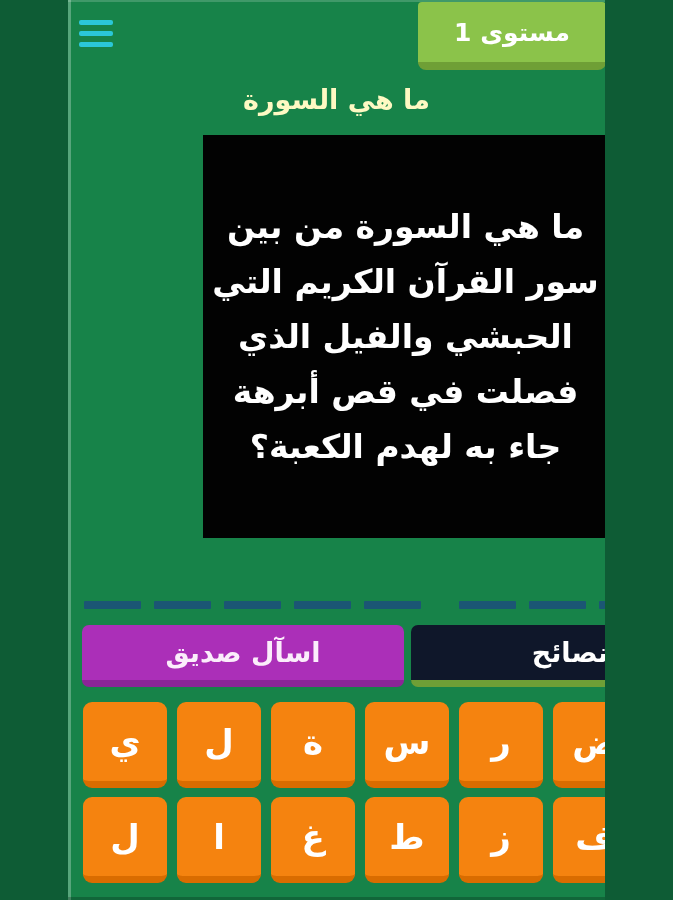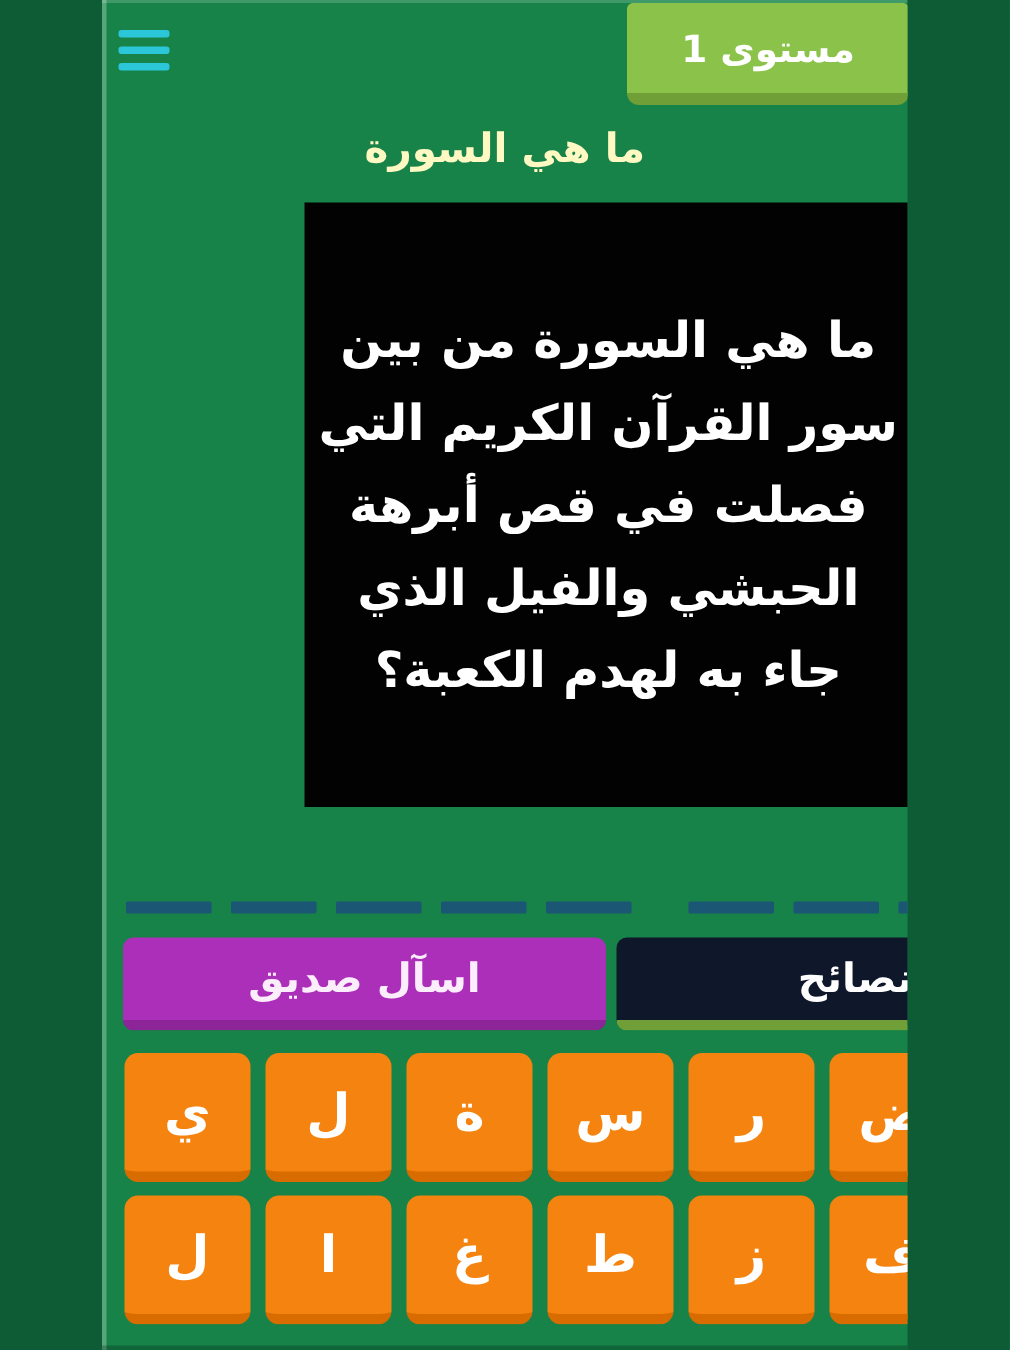--- a/index.html
+++ b/index.html
@@ -91,22 +91,22 @@
       <ellipse cx="21" cy="16.5" rx="16" ry="6" fill="#FFC928" stroke="#E09112" stroke-width="1.5"></ellipse>
       <ellipse cx="18" cy="8" rx="16" ry="6" fill="#FFD23E" stroke="#E09112" stroke-width="1.5"></ellipse>
     </svg>
   </div>
 
   <div class="cat-title">ما هي السورة</div>
 
   <div class="question-box">
       <div class="q-line">ما هي السورة من بين</div>
       <div class="q-line">سور القرآن الكريم التي</div>
+      <div class="q-line">الحبشي والفيل الذي</div>
       <div class="q-line">فصلت في قص أبرهة</div>
-      <div class="q-line">الحبشي والفيل الذي</div>
       <div class="q-line">جاء به لهدم الكعبة؟</div>
     </div>
 
   <div class="answer-slots">
       <div class="dash-group">
         <div class="dash"></div>
         <div class="dash"></div>
         <div class="dash"></div>
         <div class="dash"></div>
       </div>

